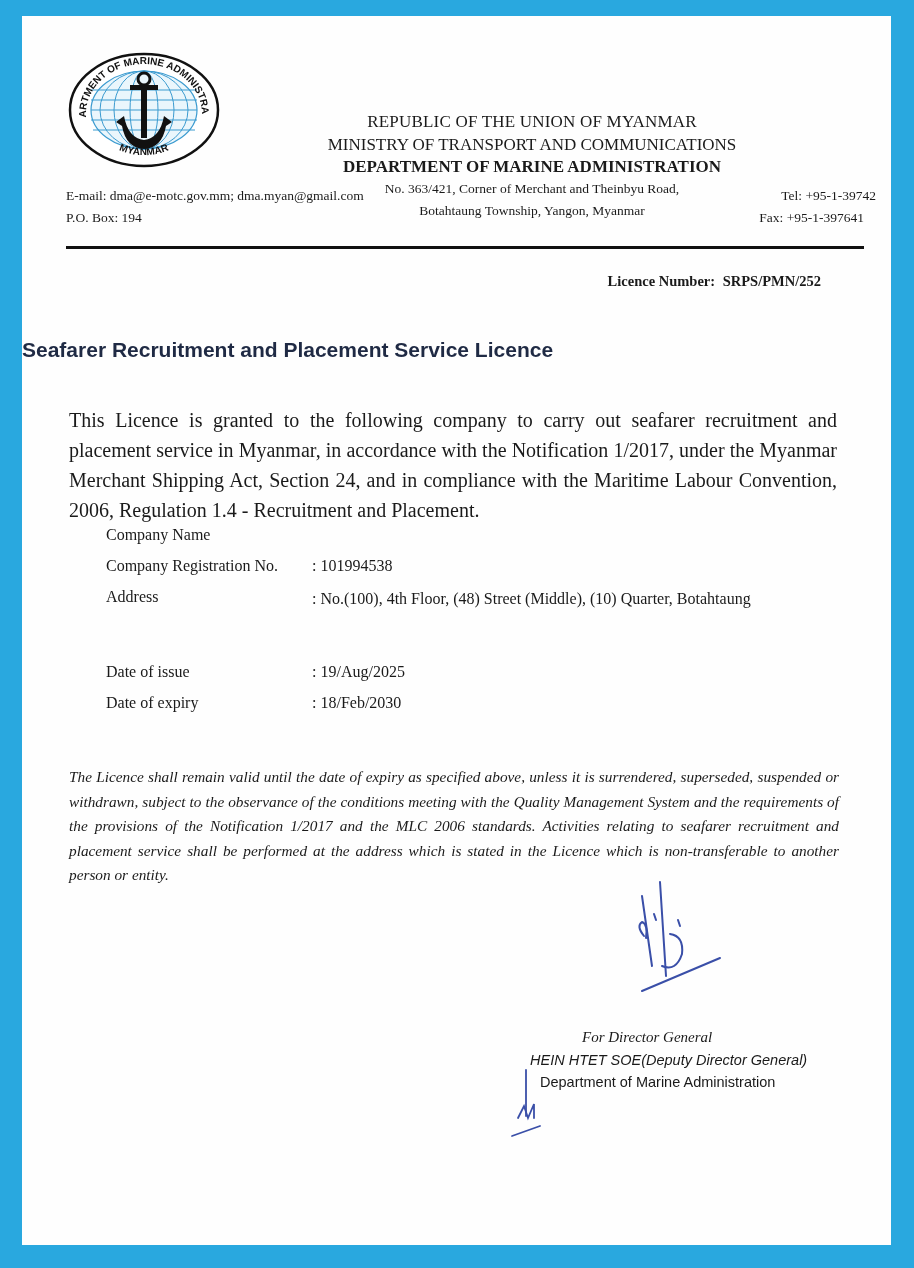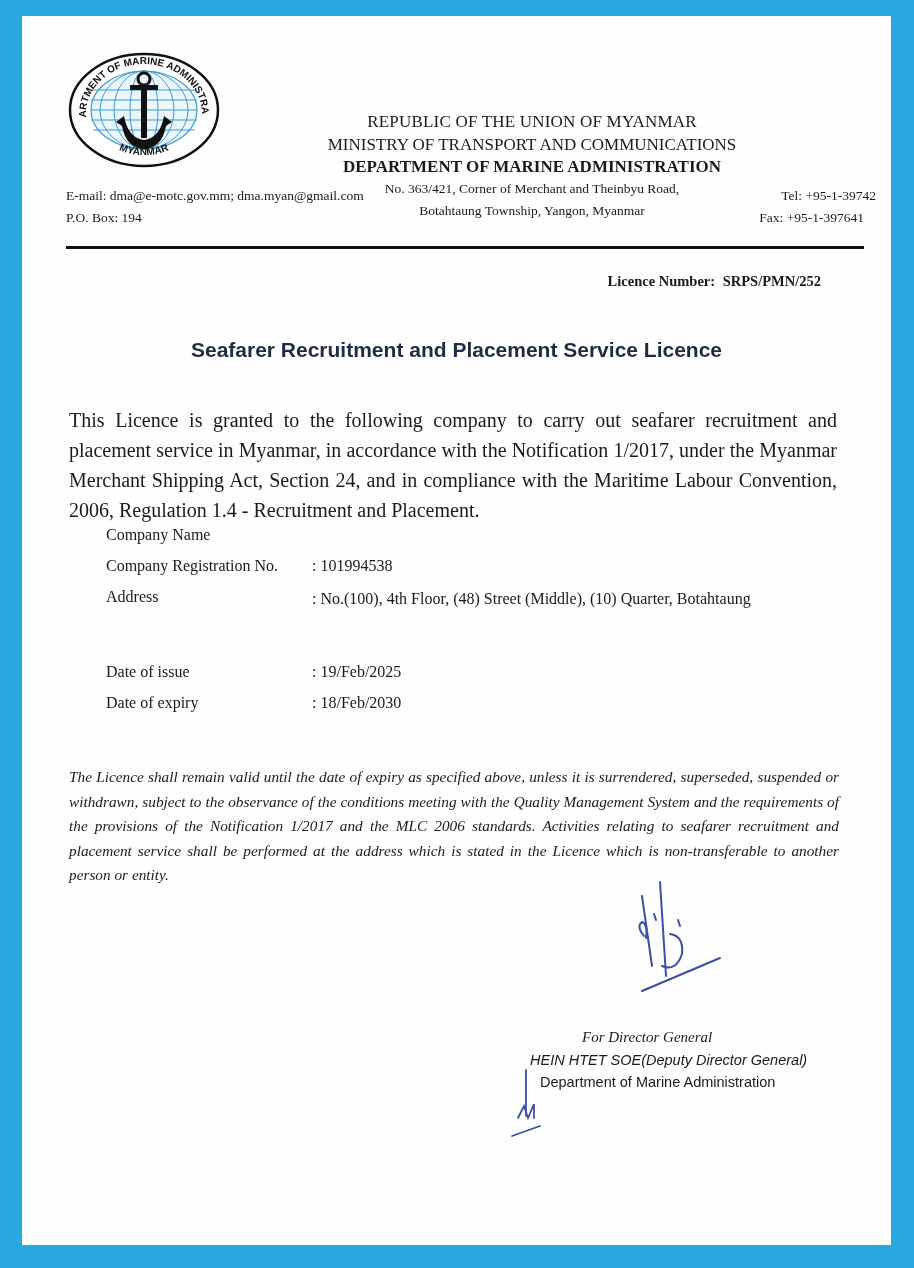--- a/index.html
+++ b/index.html
@@ -15,21 +15,21 @@
   .hdr { left:150px; width:720px; text-align:center;margin-top:36px; }
   .h1 { top:60px; font-size:17px; letter-spacing:0.2px; }
   .h2 { top:83px; font-size:17px; }
   .h3 { top:105px; font-size:17px; font-weight:bold; }
   .h4 { top:129px; font-size:13.5px; }
   .h5 { top:151px; font-size:13.5px; }
   .contact { font-size:13.5px; }
   .rule { left:44px; top:230px; width:798px; height:3px; background:#111; }
   .lic { top:257px; right:70px; font-size:14.5px; font-weight:bold; }
   .title {
-    top:322px; left:0; width:869px; text-align:center;
+    top:322px; left:0; width:869px; 
     font-family:"Liberation Sans", sans-serif; font-weight:bold; font-size:21px; color:#1f2a44;
   }
   .para {
     top:389px; left:47px; width:768px; font-size:20px; line-height:30px; text-align:justify;
   }
   .row { font-size:16px; }
   .label { left:84px; }
   .val { left:290px; }
   .addr { left:290px; width:520px; line-height:22px; }
   .italic {
@@ -104,21 +104,21 @@
 
   <div class="abs row label" style="top:541px;">Company Registration No.</div>
   <div class="abs row val" style="top:541px;">: 101994538</div>
 
   <div class="abs row label" style="top:572px;">Address</div>
   <div class="abs row addr" style="top:572px;">
     <div>: No.(100), 4th Floor, (48) Street (Middle), (10) Quarter, Botahtaung</div>
   </div>
 
   <div class="abs row label" style="top:647px;">Date of issue</div>
-  <div class="abs row val" style="top:647px;">: 19/Feb/2025</div>
+  <div class="abs row val" style="top:647px;">: 19/Aug/2025</div>
 
   <div class="abs row label" style="top:678px;">Date of expiry</div>
   <div class="abs row val" style="top:678px;">: 18/Feb/2030</div>
 
   <div class="abs italic">The Licence shall remain valid until the date of expiry as specified above, unless it is surrendered, superseded, suspended or withdrawn, subject to the observance of the conditions meeting with the Quality Management System and the requirements of the provisions of the Notification 1/2017 and the MLC 2006 standards. Activities relating to seafarer recruitment and placement service shall be performed at the address which is stated in the Licence which is non-transferable to another person or entity.</div>
 
   <svg class="abs" style="left:590px;top:860px;" width="120" height="120" viewBox="0 0 120 120">
     <g stroke="#3a4fa8" stroke-width="2" fill="none" stroke-linecap="round">
       <line x1="30" y1="20" x2="40" y2="90"></line>
       <line x1="48" y1="6" x2="54" y2="100"></line>

